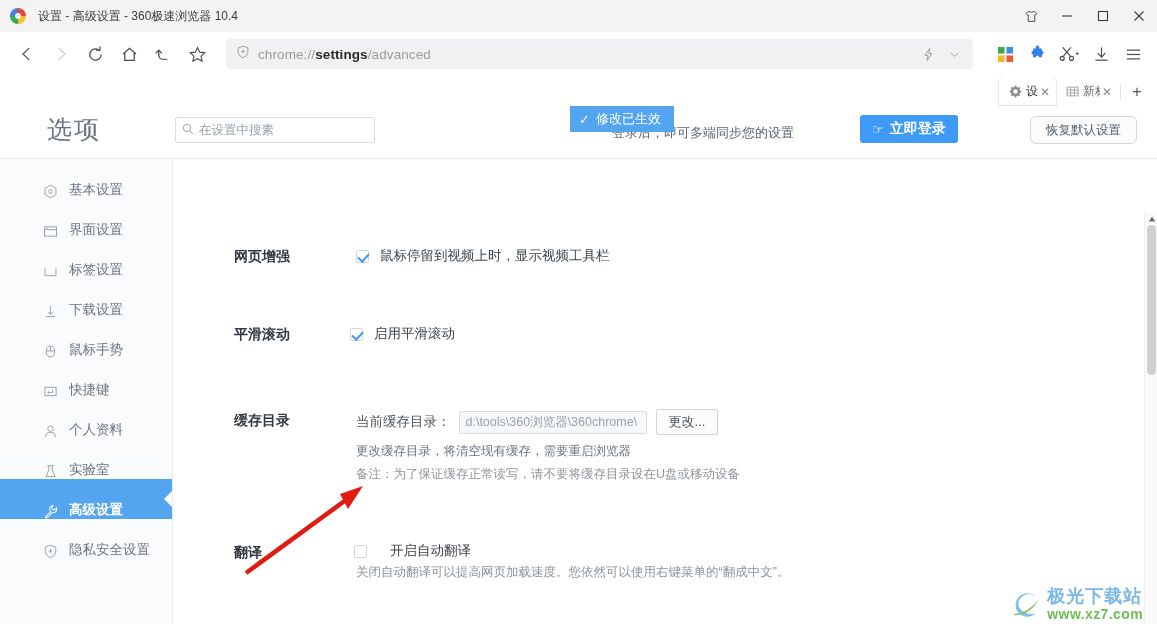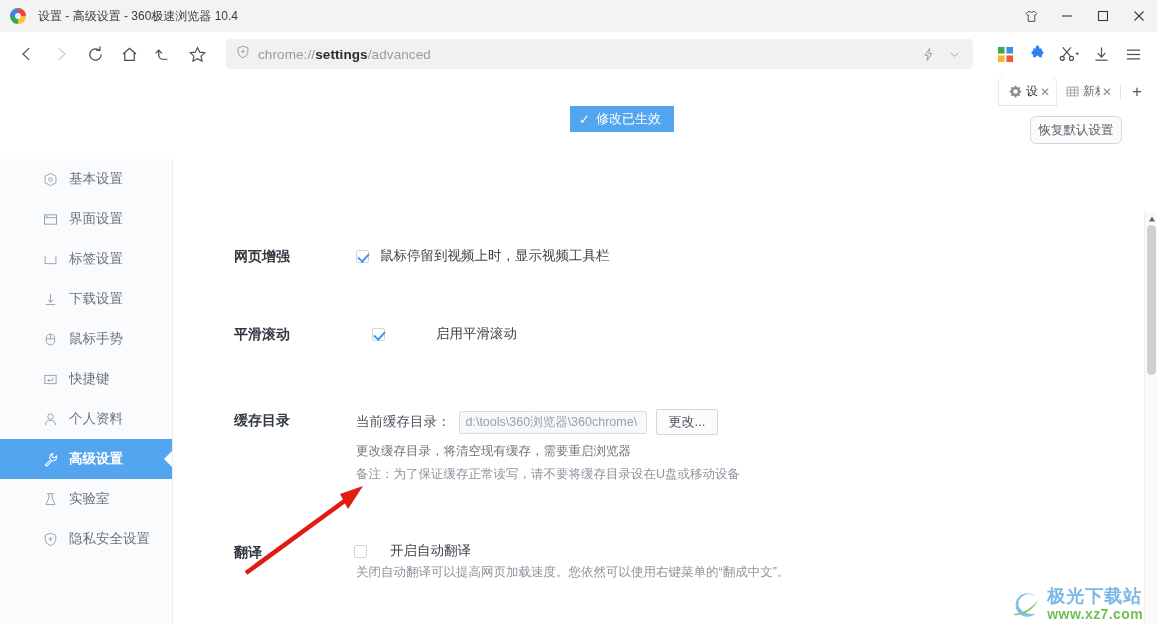--- a/index.html
+++ b/index.html
@@ -80,35 +80,35 @@
   .login-btn { position:absolute; left:860px; top:9px; height:28px; background:#3d9bf5;
     border-radius:3px; color:#fff; font-size:14px; font-weight:bold; display:flex; align-items:center;
     padding:0 12px; white-space:nowrap; }
   .login-btn .hand { margin-right:6px; font-size:13px; }
 
   .toast { position:absolute; left:570px; top:106px; height:26px; background:#53a5f0;
     color:#fff; font-size:13px; display:flex; align-items:center; padding:0 13px 0 9px; z-index:40;
     white-space:nowrap; }
   .toast .tk { margin-right:6px; font-size:13px; }
 
-  .restore-btn { position:absolute; left:1030px; top:116px; width:92px; height:28px;
+  .restore-btn { position:absolute; left:1030px; top:116px; width:107px; height:28px;
     border:1px solid #d6d6d6; background:#fbfbfb; border-radius:6px; color:#55606b;
     font-size:12.5px; display:flex; align-items:center; justify-content:center; z-index:30;}
 
   
   .pscroll { position:absolute; right:0; top:106px; width:13px; height:518px; background:#fafafa;
     border-left:1px solid #efefef; }
   .pscroll .arrow { width:13px; height:13px; display:flex; align-items:center; justify-content:center;}
   .pscroll .thumb { position:absolute; top:13px; left:2px; width:9px; height:150px;
     background:#cfcfcf; border-radius:5px; }
 
   
   .sidebar { position:absolute; left:0; top:53px; width:173px; height:465px;
     background:#fafbfc; border-right:1px solid #ececec; }
-  .sitem { height:40px; display:flex; align-items:center; padding-left:43px; position:relative;
+  .sitem { height:40px; display:flex; align-items:flex-end; padding-left:43px; position:relative;
     font-size:13.5px; color:#6a7380; }
   .sitem .sic { width:17px; flex:none; display:flex; align-items:center; justify-content:flex-start; }
   .sitem .slbl { margin-left:9px; white-space:nowrap; }
   .sitem.active { background:#53a5f0; color:#fff; font-weight:bold; }
   .sitem.active .notch { position:absolute; right:0; top:50%; transform:translateY(-50%);
     width:0; height:0; border-top:8px solid transparent; border-bottom:8px solid transparent;
     border-right:8px solid #fff; }
 
   
   .content { position:absolute; left:174px; top:53px; width:970px; height:465px; overflow:hidden; }
@@ -289,20 +289,40 @@
       </span>
       <span class="tlbl">新标</span>
       <span class="tx">✕</span>
     </div>
     <div class="tabsep"></div>
     <div class="newtab">+</div>
   </div>
 
   <div class="page">
 
+    <div class="opt-header">
+      <div class="opt-title">选项</div>
+
+      <div class="searchbox">
+        <span class="sic">
+          <svg width="12" height="12" viewBox="0 0 14 14">
+              <circle cx="5.8" cy="5.8" r="4.3" fill="none" stroke="#9aa3ab" stroke-width="1.15"></circle>
+              <line x1="9" y1="9" x2="13" y2="13" stroke="#9aa3ab" stroke-width="1.15"></line>
+            </svg>
+        </span>
+        <span class="sph">在设置中搜素</span>
+      </div>
+
+      <div class="sync-line">登录后，即可多端同步您的设置</div>
+
+      <div class="login-btn">
+        <span class="hand">☞</span>
+        <span>立即登录</span>
+      </div>
+    </div>
 
     <div class="sidebar">
 
       <div class="sitem">
         <span class="sic">
           <svg width="15" height="15" viewBox="0 0 16 16">
               <polygon points="8,1.3 13.8,4.6 13.8,11.4 8,14.7 2.2,11.4 2.2,4.6" fill="none" stroke="#9aa3ab" stroke-width="1.05"></polygon>
               <circle cx="8" cy="8" r="1.9" fill="none" stroke="#9aa3ab" stroke-width="1.05"></circle>
             </svg>
         </span>
@@ -365,37 +385,37 @@
       <div class="sitem">
         <span class="sic">
           <svg width="15" height="15" viewBox="0 0 16 16">
               <circle cx="8" cy="5" r="2.9" fill="none" stroke="#9aa3ab" stroke-width="1.05"></circle>
               <path d="M2.7 14 Q2.7 8.9 8 8.9 Q13.3 8.9 13.3 14" fill="none" stroke="#9aa3ab" stroke-width="1.05"></path>
             </svg>
         </span>
         <span class="slbl">个人资料</span>
       </div>
 
+      <div class="sitem">
+        <span class="sic">
+          <svg width="15" height="15" viewBox="0 0 16 16">
+              <path d="M4.4 1.8 L11.6 1.8 M6.2 1.8 L6.2 6.4 L3.2 13.4 L12.8 13.4 L9.8 6.4 L9.8 1.8" fill="none" stroke="#9aa3ab" stroke-width="1.05"></path>
+            </svg>
+        </span>
+        <span class="slbl">实验室</span>
+      </div>
+
       <div class="sitem active">
         <span class="sic">
           <svg width="15" height="15" viewBox="0 0 16 16">
               <path d="M10.6 1.5 A3.9 3.9 0 0 0 8.3 8.1 L2.6 13.8 L4.2 15 L9.7 9.2 A3.9 3.9 0 0 0 14.4 4.1 L12 6.2 L10.1 5.6 L9.4 3.8 Z" fill="none" stroke="#ffffff" stroke-width="1.1"></path>
             </svg>
         </span>
         <span class="slbl">高级设置</span>
         <span class="notch"></span>
-      </div>
-
-      <div class="sitem">
-        <span class="sic">
-          <svg width="15" height="15" viewBox="0 0 16 16">
-              <path d="M4.4 1.8 L11.6 1.8 M6.2 1.8 L6.2 6.4 L3.2 13.4 L12.8 13.4 L9.8 6.4 L9.8 1.8" fill="none" stroke="#9aa3ab" stroke-width="1.05"></path>
-            </svg>
-        </span>
-        <span class="slbl">实验室</span>
       </div>
 
       <div class="sitem">
         <span class="sic">
           <svg width="15" height="15" viewBox="0 0 16 16">
               <path d="M8 1.3 L13.6 3.4 L13.6 8 Q13.6 12.4 8 14.7 Q2.4 12.4 2.4 8 L2.4 3.4 Z" fill="none" stroke="#9aa3ab" stroke-width="1.05"></path>
               <line x1="8" y1="5.4" x2="8" y2="9.6" stroke="#9aa3ab" stroke-width="1.05"></line>
               <line x1="5.9" y1="7.5" x2="10.1" y2="7.5" stroke="#9aa3ab" stroke-width="1.05"></line>
             </svg>
         </span>
@@ -409,21 +429,21 @@
       <div class="sec" style="top:87px;">
         <div class="sec-label" style="top:2px;">网页增强</div>
         <div class="row" style="position:absolute; left:182px; top:1px;">
           <span class="cb on"></span>
           <span class="cb-label">鼠标停留到视频上时，显示视频工具栏</span>
         </div>
       </div>
 
       <div class="sec" style="top:165px;">
         <div class="sec-label" style="top:2px;">平滑滚动</div>
-        <div class="row" style="position:absolute; left:198px; top:1px;gap:40px;">
+        <div class="row" style="position:absolute; left:176px; top:1px;">
           <span class="cb on"></span>
           <span class="cb-label">启用平滑滚动</span>
         </div>
       </div>
 
       <div class="sec" style="top:248px;">
         <div class="sec-label" style="top:5px;">缓存目录</div>
         <div class="row" style="position:absolute; left:182px; top:2px;">
           <span style="font-size:13.5px; color:#4a525b; white-space:nowrap;">当前缓存目录：</span>
           <span class="inp" style="width:188px; margin-left:8px;">d:\tools\360浏览器\360chrome\</span>

